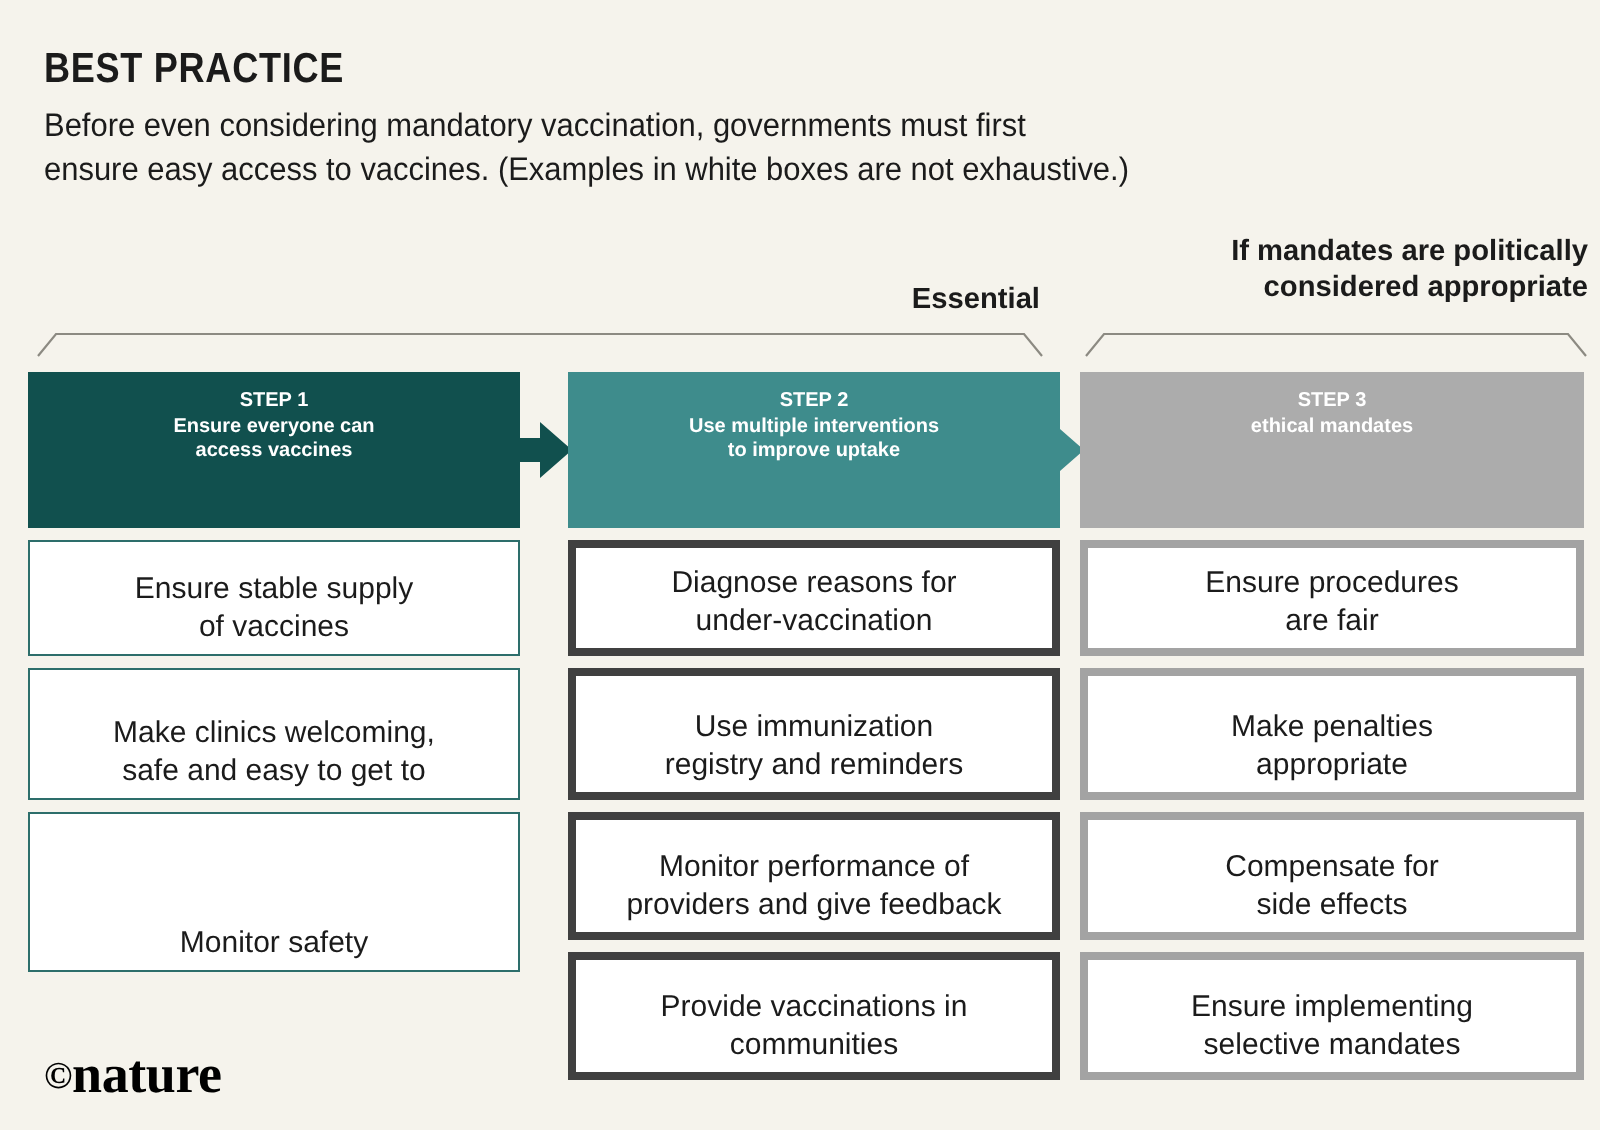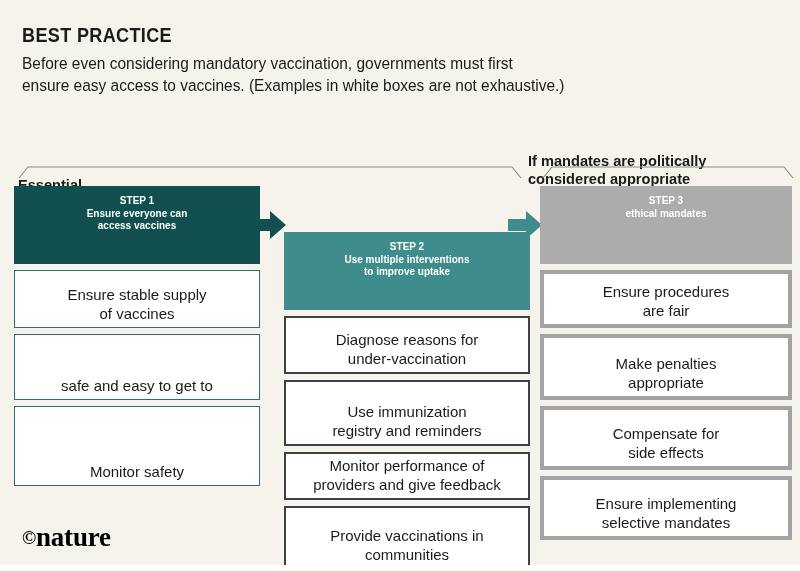--- a/index.html
+++ b/index.html
@@ -55,23 +55,22 @@
     transform-origin: left top;
     width: 790px;
   }
 
   
   .group-label {
     position: absolute;
     font-weight: bold;
     font-size: 14.6px;
     color: #1b1b1b;
-    text-align: left;
+    text-align: right;
     line-height: 1.22;
-    margin-top: 35px;
   }
   #label-essential {
     left: 18px;
     top: 142px;
     width: 502px;
   }
   #label-mandates {
     left: 528px;
     top: 118px;
     width: 266px;
@@ -98,38 +97,38 @@
     font-weight: bold;
     font-size: 10px;
     line-height: 1.27;
     padding: 9px 6px 11px 6px;
     box-sizing: border-box;
   }
   .step-header .step-no { display: block; }
   .step-header .step-desc { display: block; }
 
   #col-1 .step-header { background: #11504e; height: 78px; }
-  #col-2 .step-header { background: #3e8c8c; height: 78px; margin-top: 46px; }
+  #col-2 .step-header { background: #3e8c8c; height: 78px; }
   #col-3 .step-header { background: #acacac; height: 78px; }
 
   .item-box {
     background: #ffffff;
     box-sizing: border-box;
     display: flex;
     align-items: flex-end;
     justify-content: center;
     text-align: center;
     font-size: 15px;
     color: #1b1b1b;
     line-height: 1.27;
     padding: 4px 8px;
     margin-top: 6px;
   }
   #col-1 .item-box { border: 1px solid #2d6e6b; }
-  #col-2 .item-box { border: 2px solid #404040; }
+  #col-2 .item-box { border: 4px solid #404040; }
   #col-3 .item-box { border: 4px solid #a3a3a3; }
 
   
   .arrow {
     position: absolute;
     top: 209px;
   }
   #arrow-1 { left: 252px; }
   #arrow-2 { left: 508px; }
 
@@ -196,20 +195,21 @@
       <span class="step-desc">access vaccines</span>
     </div>
     <div class="item-box" style="height:58px">
       <div>
         <div>Ensure stable supply</div>
         <div>of vaccines</div>
       </div>
     </div>
     <div class="item-box" style="height:66px">
       <div>
+        <div>Make clinics welcoming,</div>
         <div>safe and easy to get to</div>
       </div>
     </div>
     <div class="item-box" style="height:80px">
       <div>
         <div>Monitor safety</div>
       </div>
     </div>
   </div>
 
@@ -224,21 +224,21 @@
         <div>Diagnose reasons for</div>
         <div>under-vaccination</div>
       </div>
     </div>
     <div class="item-box" style="height:66px">
       <div>
         <div>Use immunization</div>
         <div>registry and reminders</div>
       </div>
     </div>
-    <div class="item-box" style="height:48px">
+    <div class="item-box" style="height:64px">
       <div>
         <div>Monitor performance of</div>
         <div>providers and give feedback</div>
       </div>
     </div>
     <div class="item-box" style="height:64px">
       <div>
         <div>Provide vaccinations in</div>
         <div>communities</div>
       </div>

